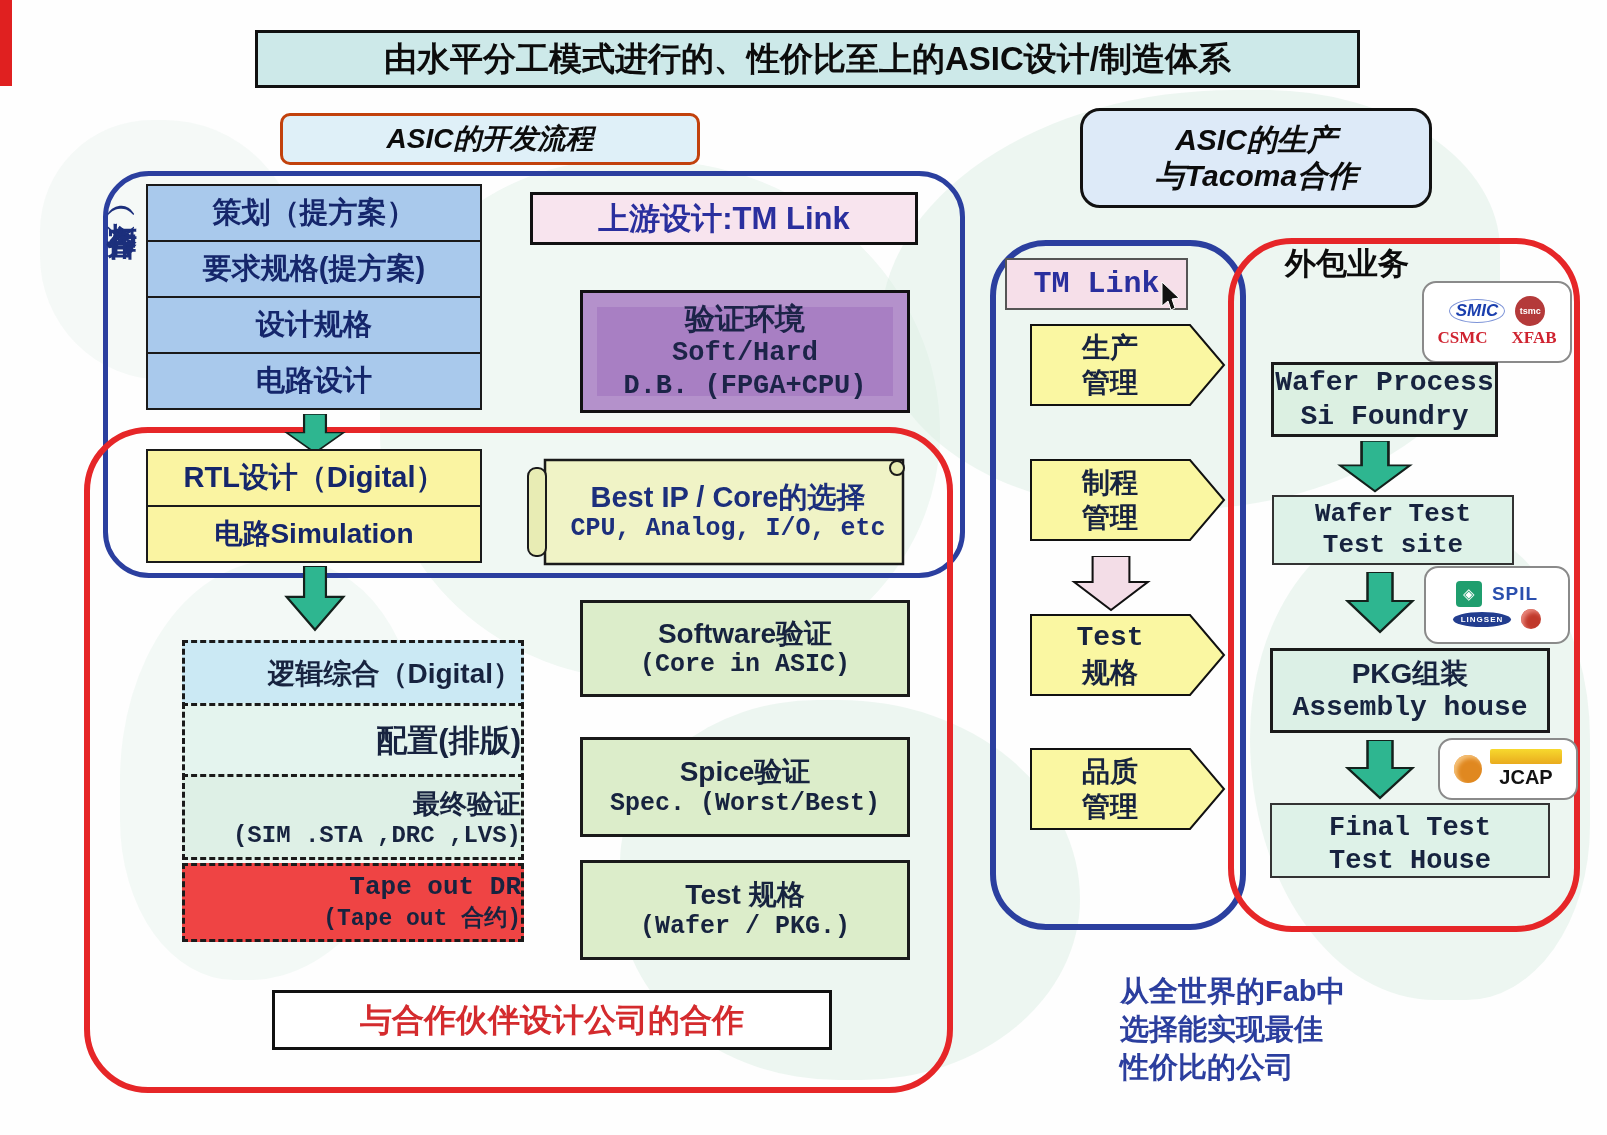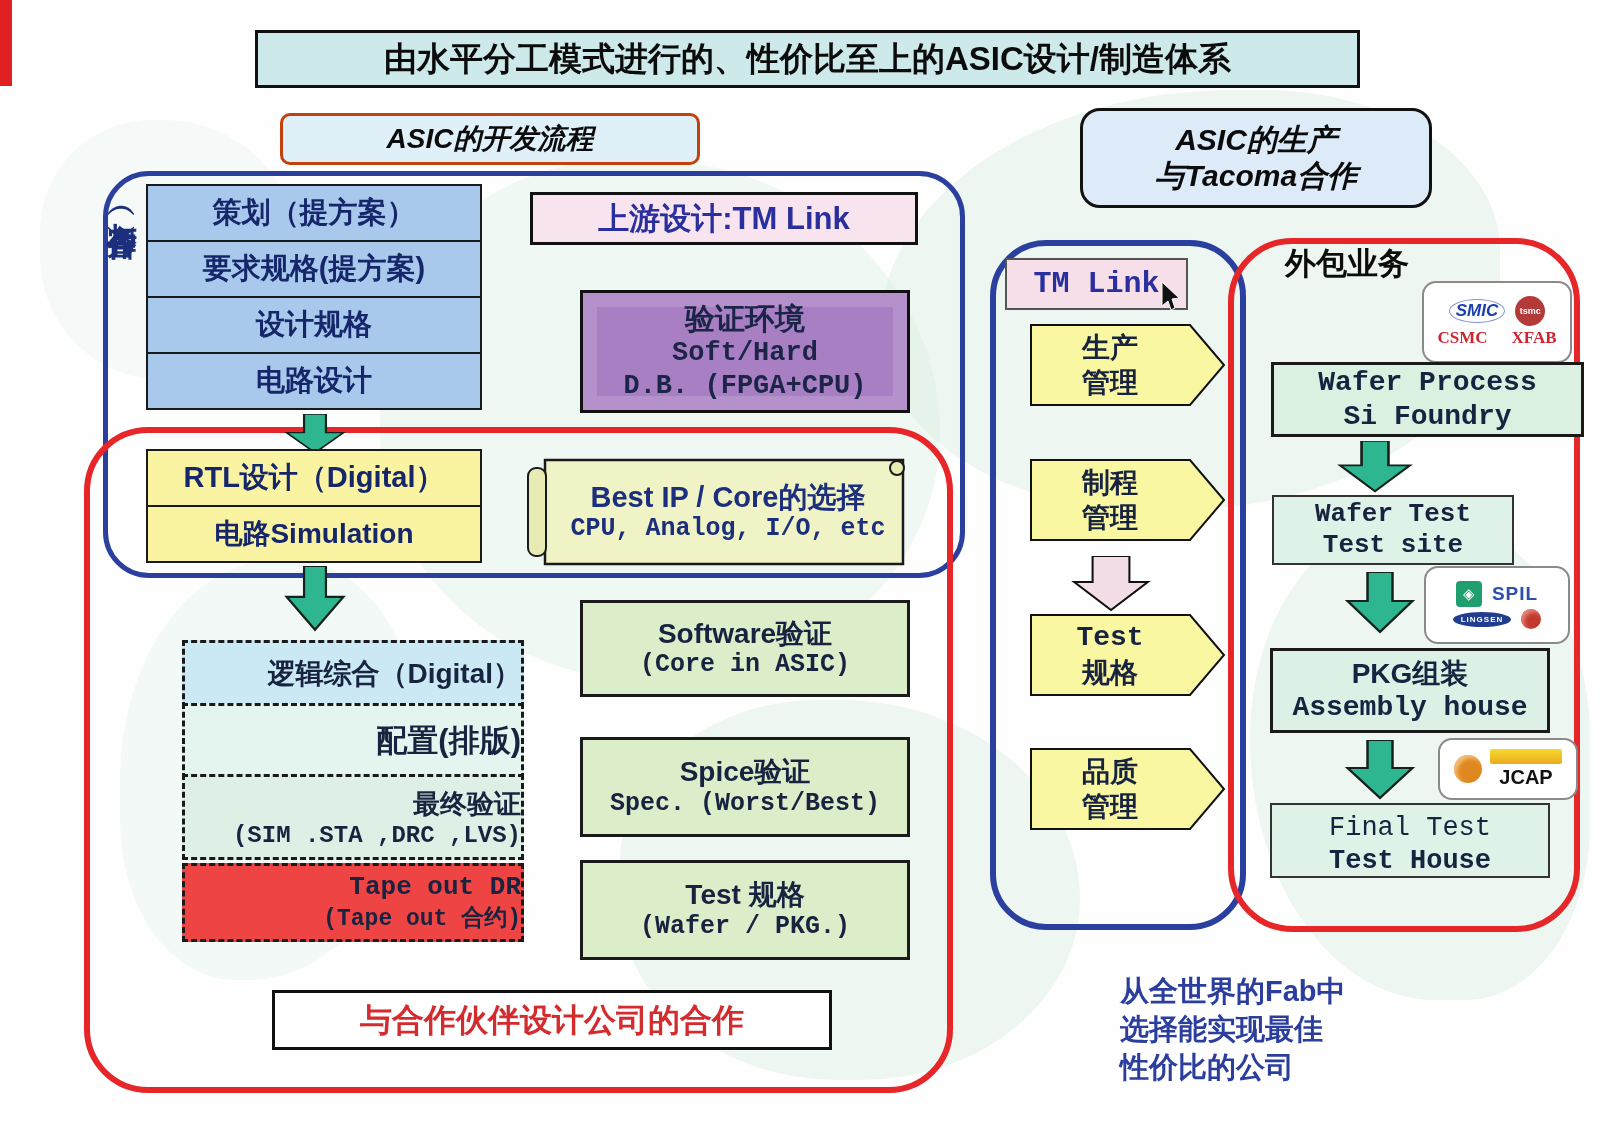--- a/index.html
+++ b/index.html
@@ -233,21 +233,21 @@
     <div class="logo-row">
       <span class="smic-txt">SMIC</span>
       <span class="tsmc-dot">tsmc</span>
     </div>
     <div class="logo-row" style="gap:24px;">
       <span class="redname">CSMC</span>
       <span class="redname">XFAB</span>
     </div>
   </div>
 
-  <div class="box mintbox" style="left:1271px;top:362px;width:313px;height:75px;border-width:3px;border-color:#1a1a1a;background:#dcf0e2;">
+  <div class="box mintbox" style="left:1271px;top:362px;width:227px;height:75px;border-width:3px;border-color:#1a1a1a;background:#dcf0e2;">
     <div class="mono" style="font-size:28px;font-weight:700;color:#17233f;">Wafer Process</div>
     <div class="mono" style="font-size:28px;font-weight:700;color:#17233f;">Si Foundry</div>
   </div>
 
   <div class="abs" style="left:1332px;top:441px;width:86px;height:52px;">
     <svg width="100%" height="100%" viewBox="0 0 64 60" preserveAspectRatio="none">
       <polygon points="22,0 42,0 42,28 58,28 32,58 6,28 22,28" fill="#2eb690" stroke="#14211c" stroke-width="2"></polygon>
     </svg>
   </div>
 
@@ -286,21 +286,21 @@
 
   <div class="logo-card" style="left:1438px;top:738px;width:136px;height:58px;flex-direction:row;gap:8px;">
     <span class="orangedot"></span>
     <span style="display:flex;flex-direction:column;align-items:center;gap:2px;">
       <span class="yellowbar"></span>
       <span class="jcap">JCAP</span>
     </span>
   </div>
 
   <div class="box mintbox" style="left:1270px;top:803px;width:280px;height:75px;">
-    <div class="mono" style="font-size:27px;font-weight:400;color:#17233f;margin-top:8px;">Final Test</div>
+    <div class="mono" style="font-size:27px;font-weight:700;color:#17233f;margin-top:8px;">Final Test</div>
     <div class="mono" style="font-size:27px;font-weight:700;color:#17233f;">Test House</div>
   </div>
 
   <div class="abs" style="left:1120px;top:972px;width:300px;line-height:38px;font-size:29px;font-weight:700;color:#2b3e9e;">
     <div>从全世界的Fab中</div>
     <div>选择能实现最佳</div>
     <div>性价比的公司</div>
   </div>
 
 </div>

